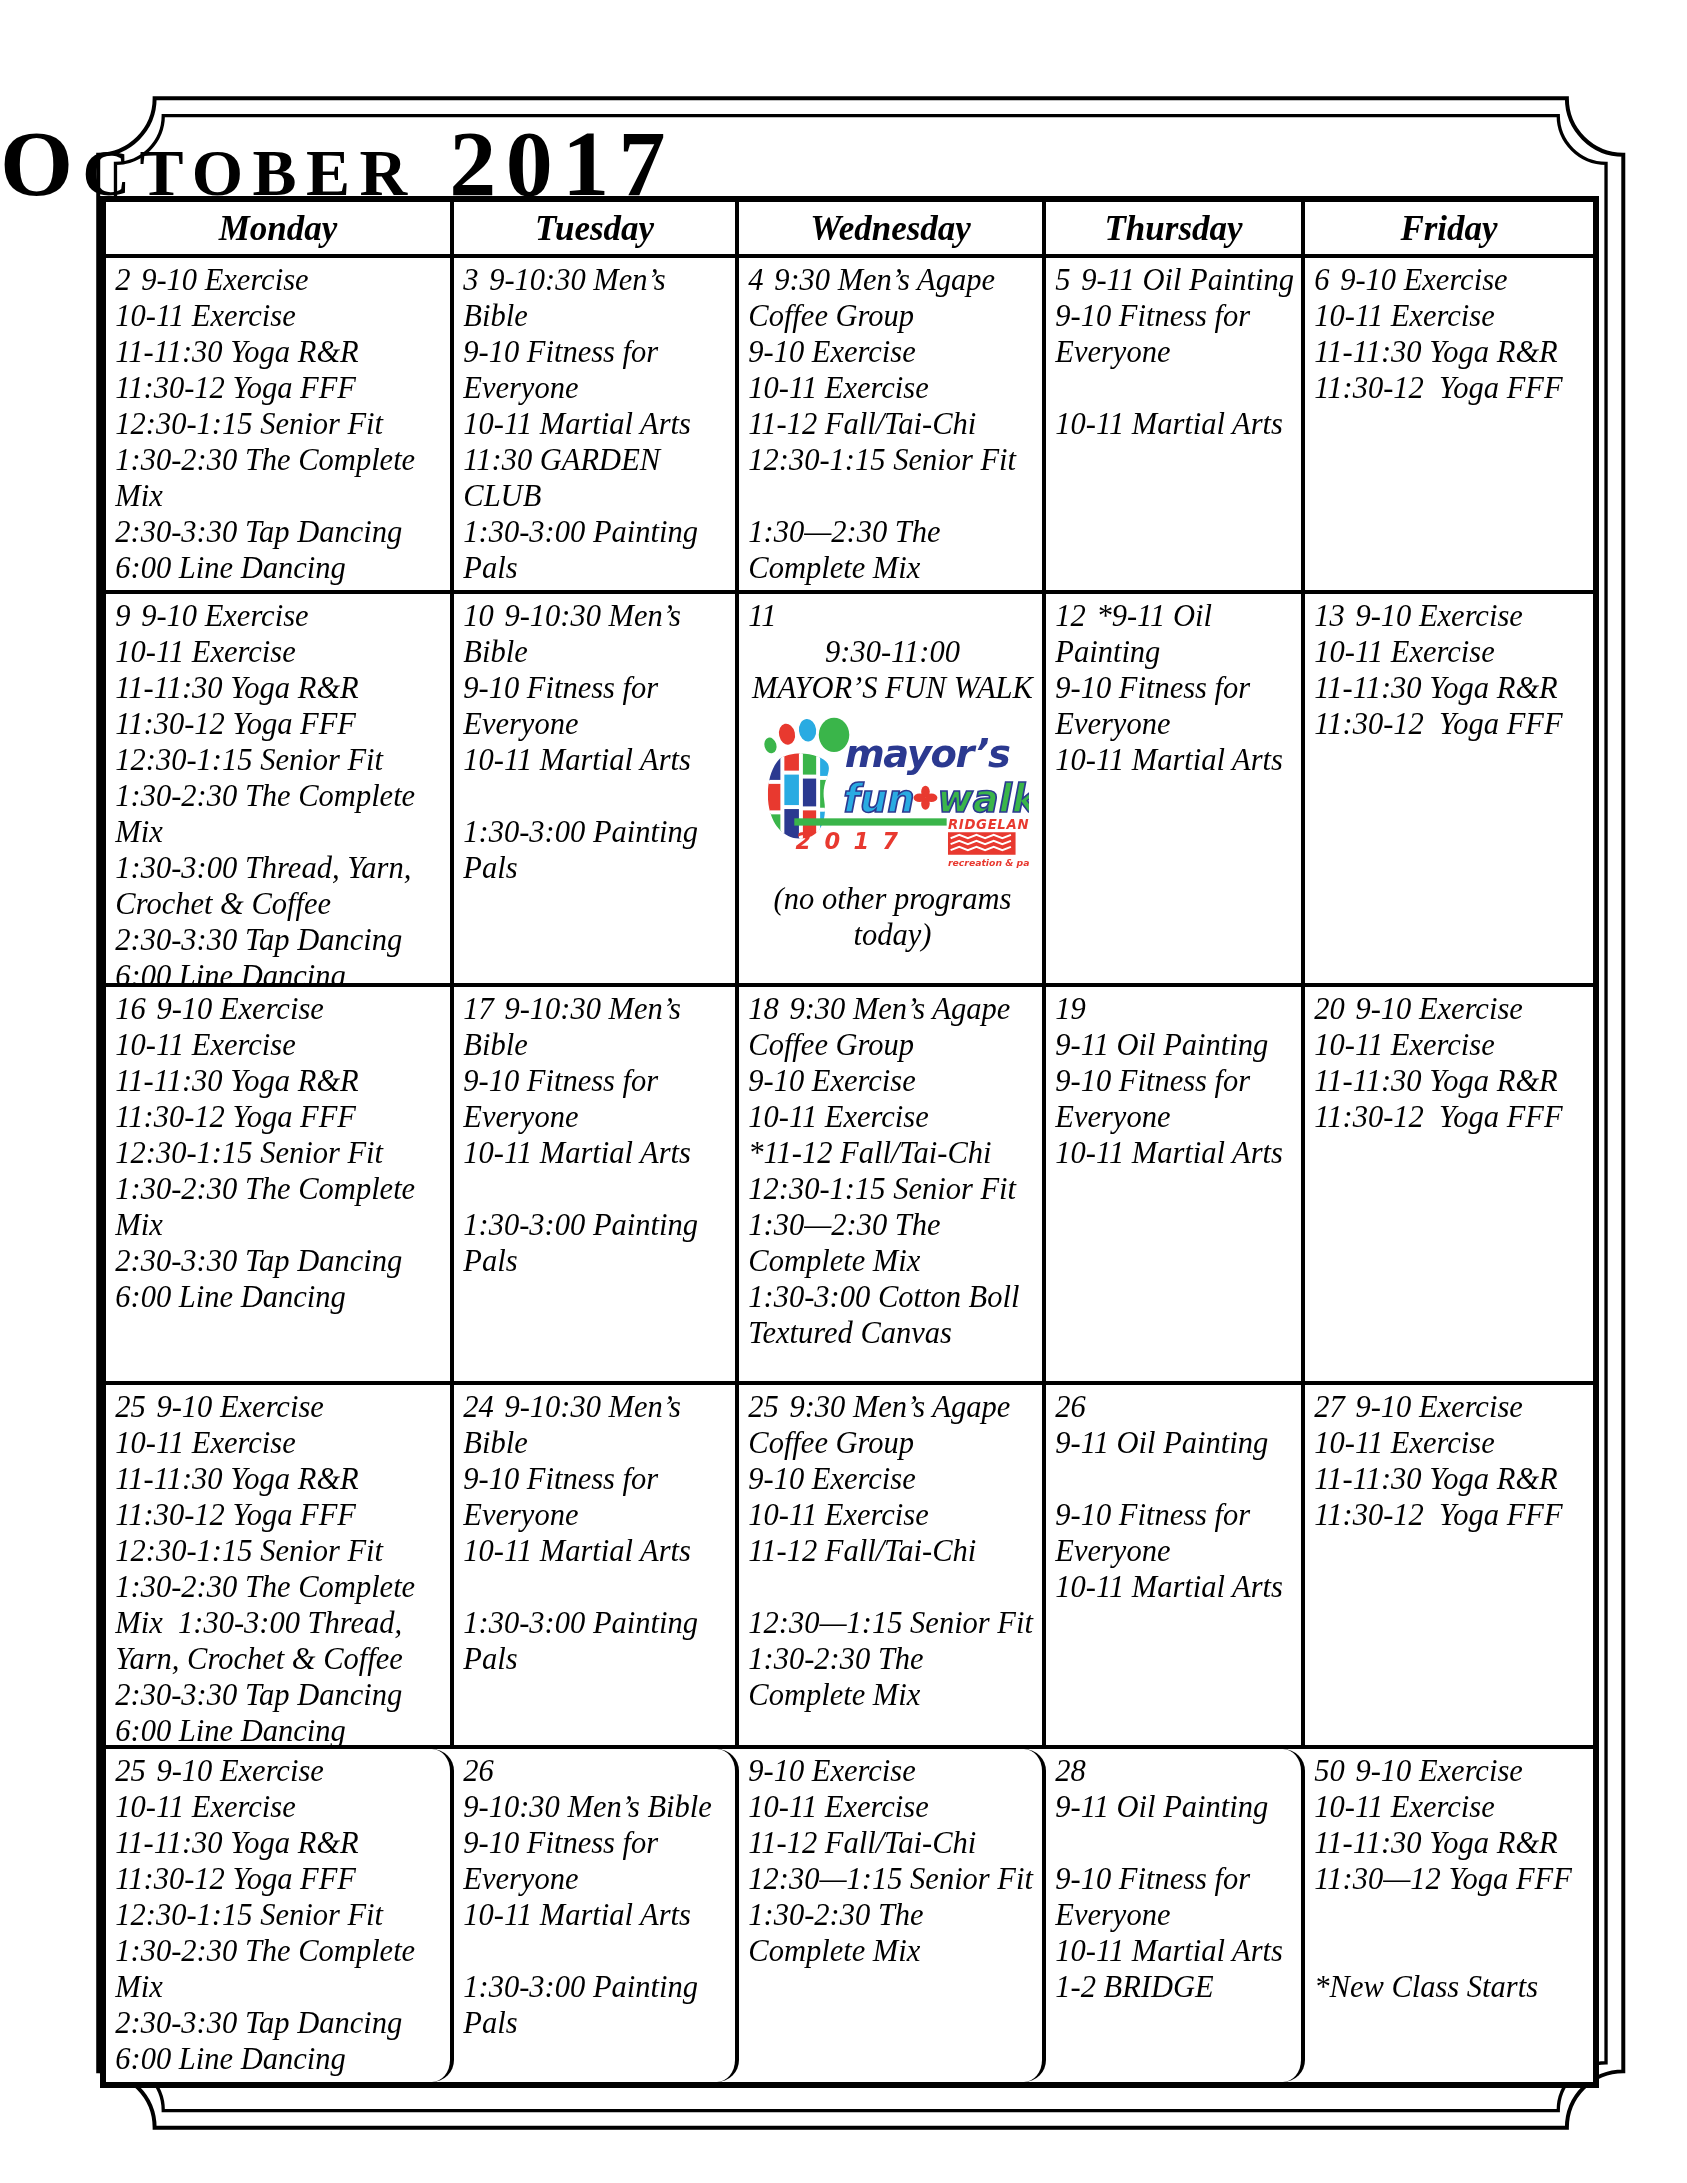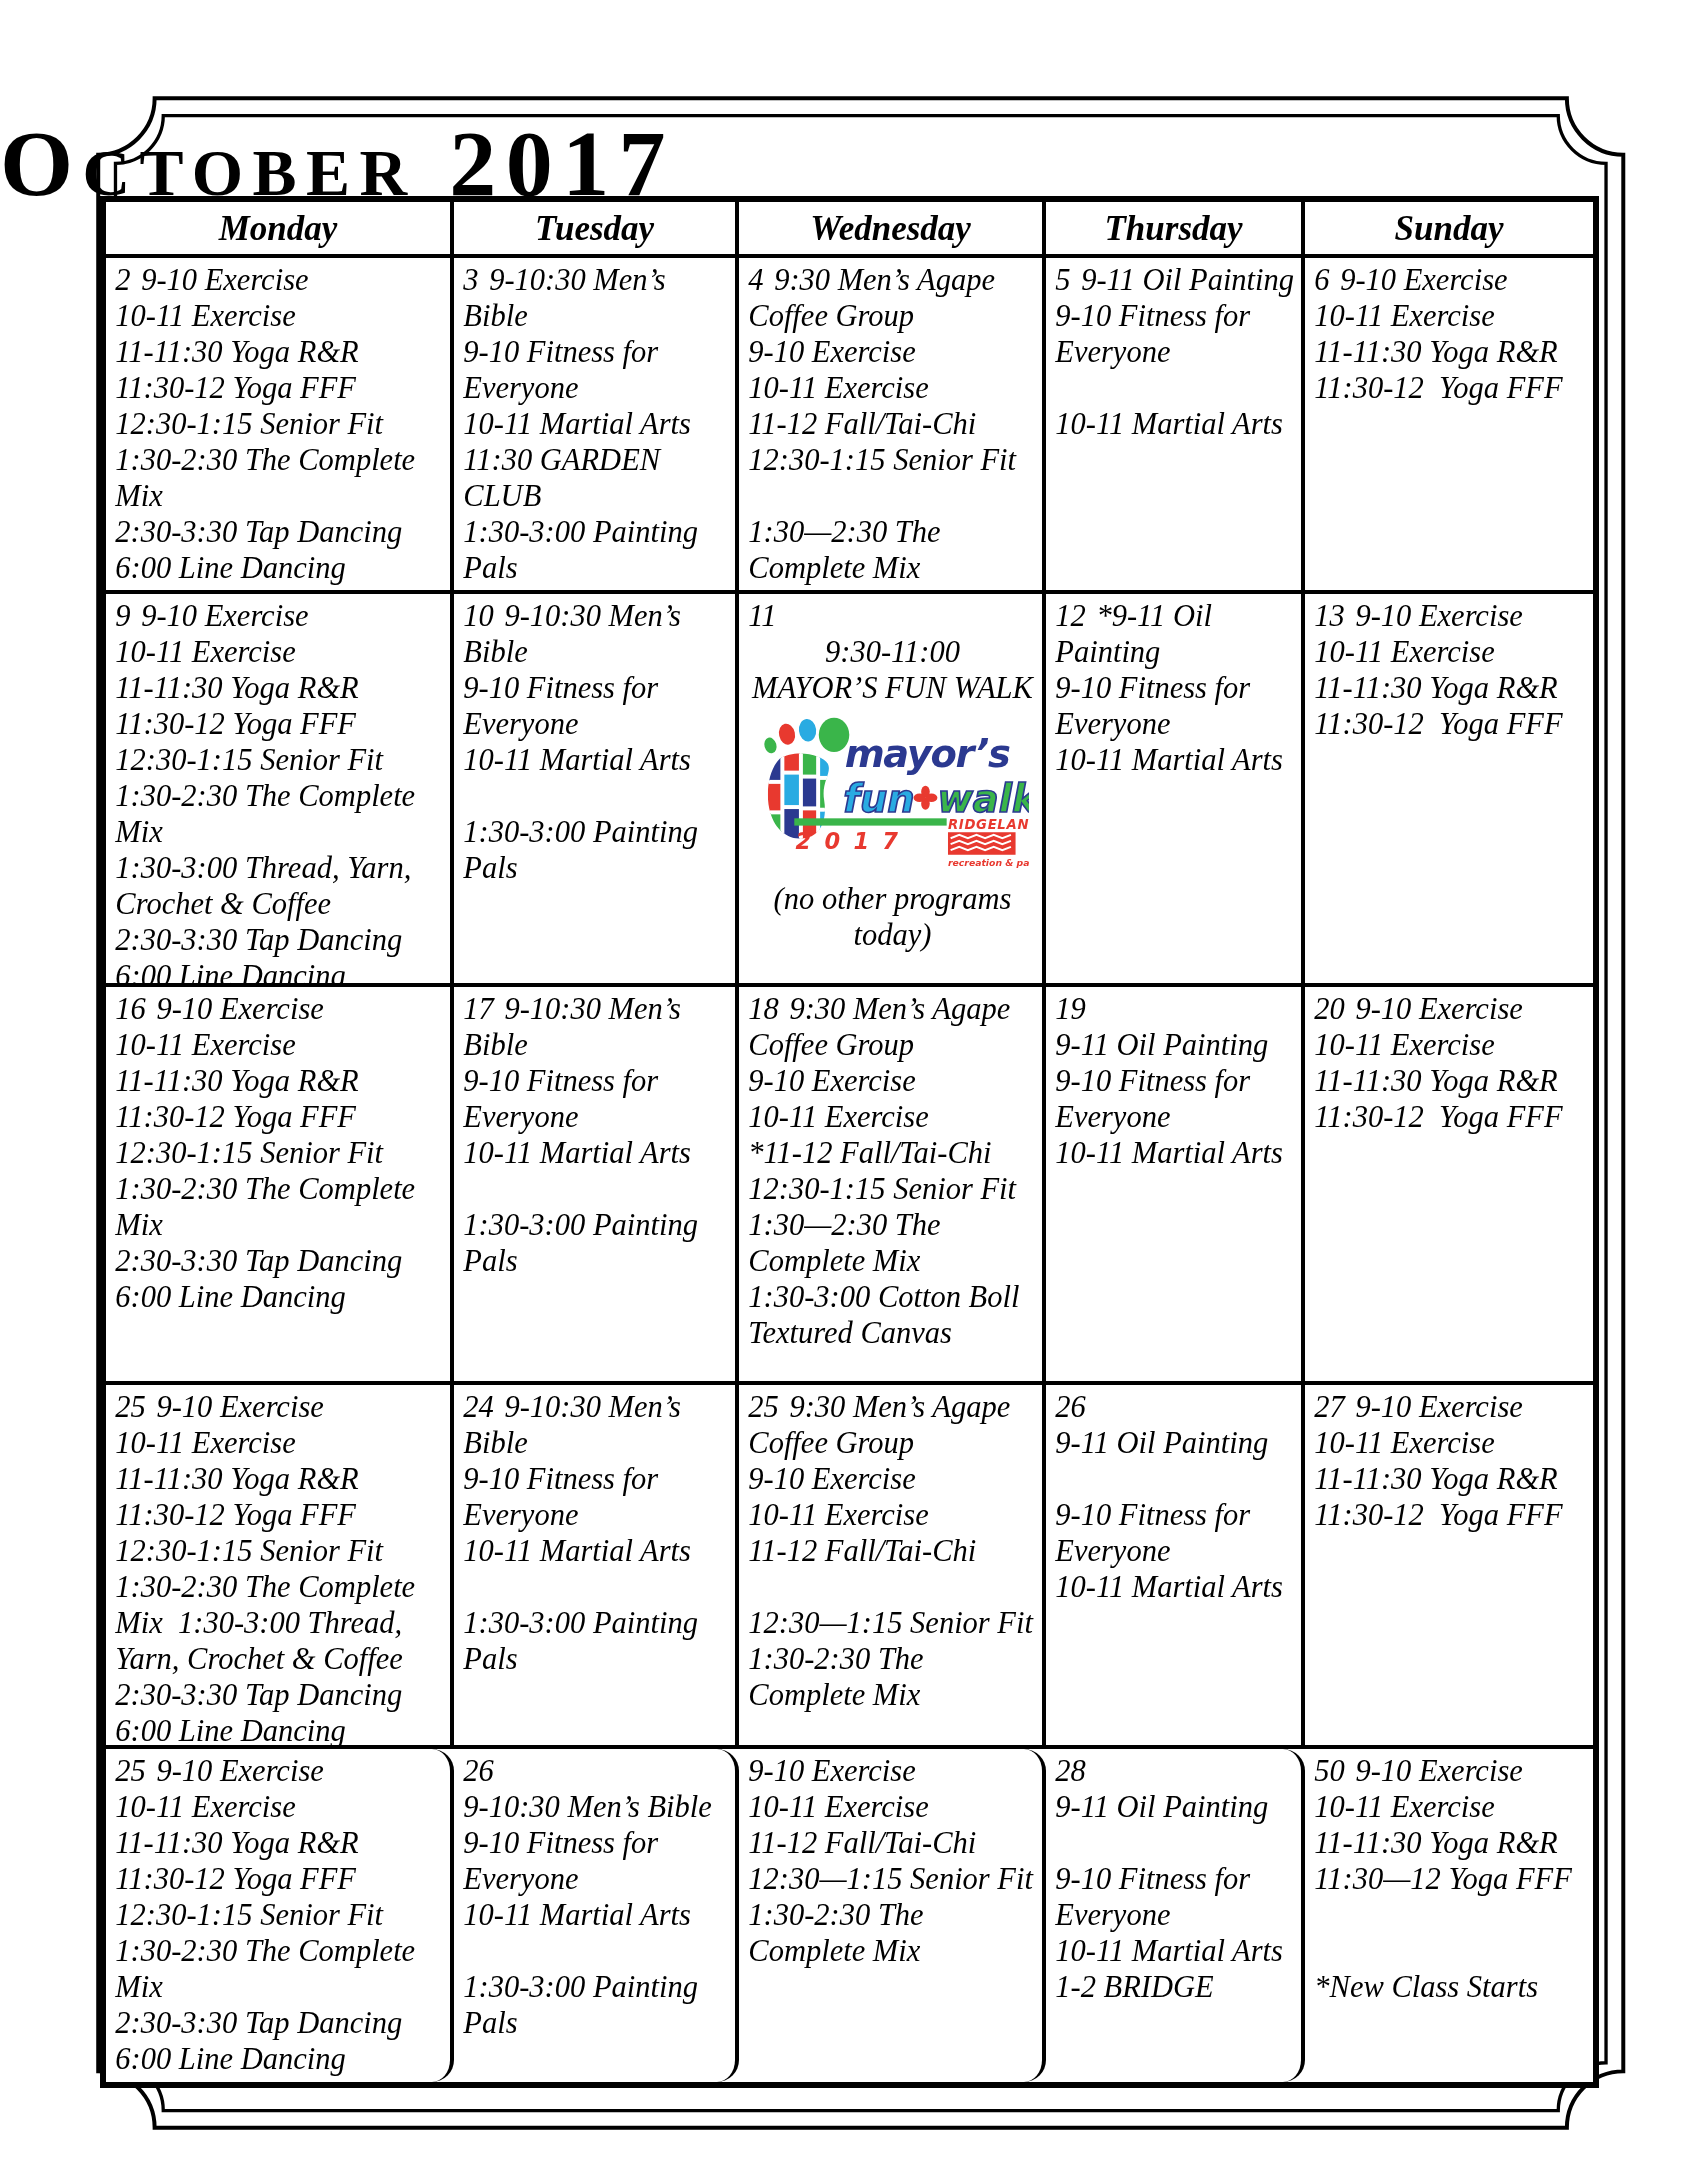--- a/index.html
+++ b/index.html
@@ -50,21 +50,21 @@
   <path d="M 246 174 H 2348 A 72 72 0 0 0 2420 246 V 3108 A 72 72 0 0 0 2348 3180 H 246 A 72 72 0 0 0 174 3108 V 246 A 72 72 0 0 0 246 174 Z" fill="none" stroke="#000" stroke-width="5"></path>
 </svg>
 
 <div class="page-title">October 2017</div>
 
 <div class="calendar" id="calendar-grid">
     <div class="cell day-header">Monday</div>
     <div class="cell day-header">Tuesday</div>
     <div class="cell day-header">Wednesday</div>
     <div class="cell day-header">Thursday</div>
-    <div class="cell day-header">Sunday</div>
+    <div class="cell day-header">Friday</div>
     <div class="cell day-cell">
       <div class="entry"><span class="daynum">2</span><span>9-10 Exercise</span></div>
       <div class="entry"><span>10-11 Exercise</span></div>
       <div class="entry"><span>11-11:30 Yoga R&amp;R</span></div>
       <div class="entry"><span>11:30-12 Yoga FFF</span></div>
       <div class="entry"><span>12:30-1:15 Senior Fit</span></div>
       <div class="entry"><span>1:30-2:30 The Complete Mix</span></div>
       <div class="entry"><span>2:30-3:30 Tap Dancing</span></div>
       <div class="entry"><span>6:00 Line Dancing</span></div>
     </div>

